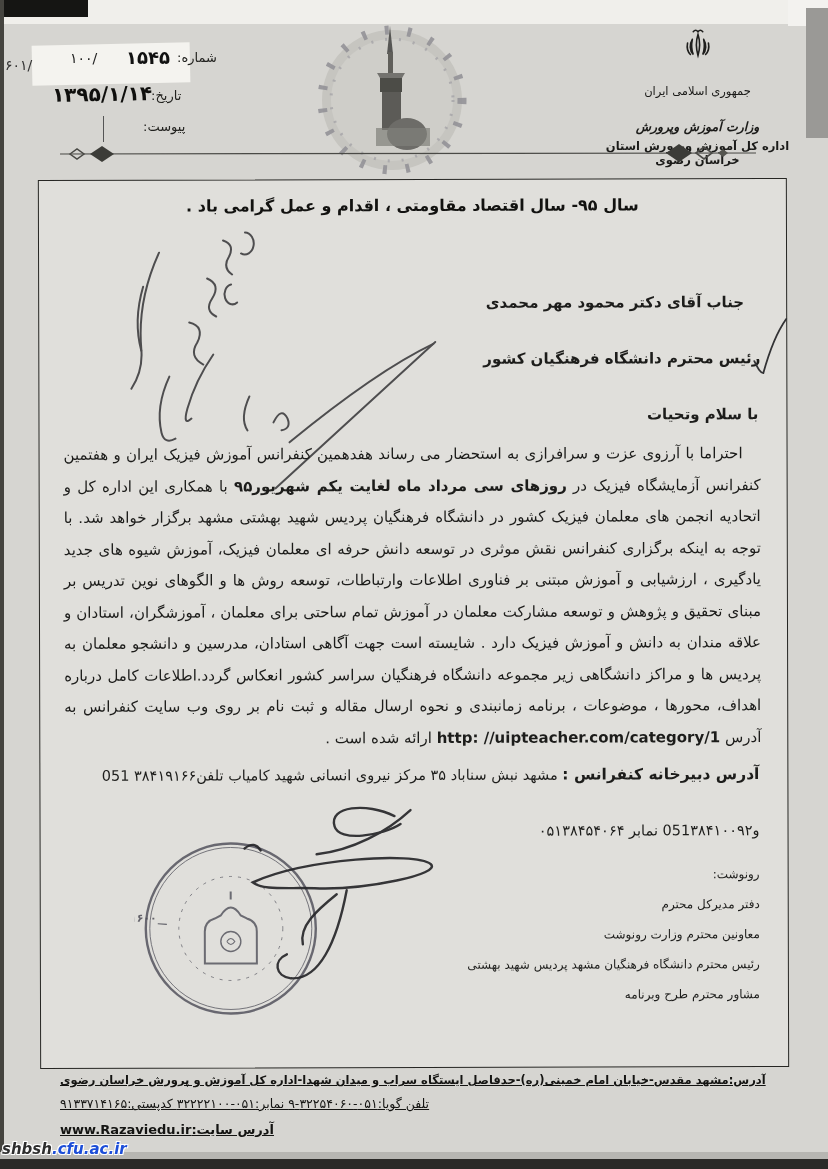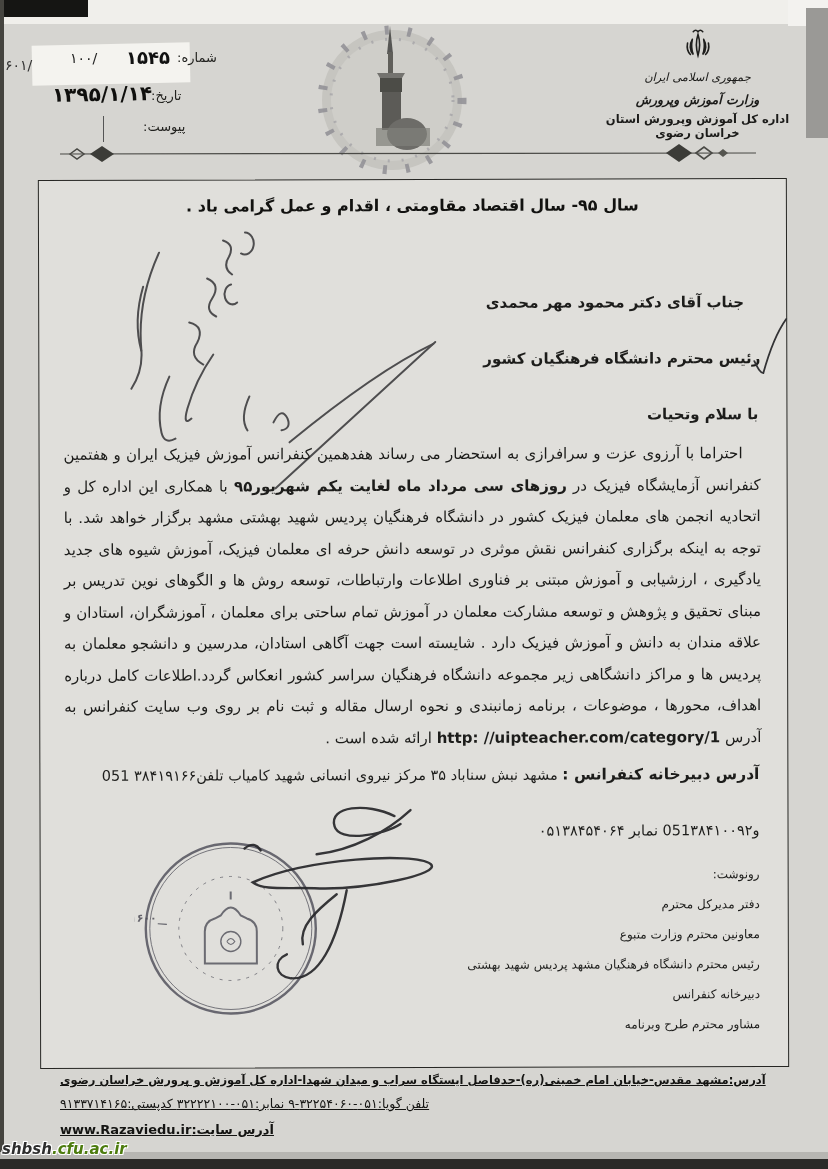--- a/index.html
+++ b/index.html
@@ -21,22 +21,22 @@
   .fa { direction:rtl; color:#1d1d1b; }
   .hdr-label { position:absolute; font-size:13px; color:#22221f; }
   .hdr-num-main { position:absolute; left:126px; top:47px; font-weight:bold; font-size:18px; color:#111; }
   .hdr-num-mid { position:absolute; left:70px; top:50px; font-size:14px; color:#222; }
   .hdr-num-low { position:absolute; left:5px; top:57px; font-size:14px; color:#333;text-align:center; }
   .hdr-date { position:absolute; left:52px; top:82px; font-weight:bold; font-size:20px; color:#0f0f0d; transform:rotate(-1deg); letter-spacing:1px; }
   .tick { position:absolute; width:1px; background:#555; }
 
   .gov { position:absolute; left:595px; top:26px; width:205px; text-align:center; color:#1b1b19; }
   .gov .emblem { height:38px; }
-  .gov-l1 { font-size:11.5px; font-style:italic; margin-top:2px; }
-  .gov-l2 { font-size:12.5px; font-style:italic; font-weight:bold; margin-top:8px; }
+  .gov-l1 { font-size:11.5px; margin-top:16px; }
+  .gov-l2 { font-size:12.5px; font-style:italic; font-weight:bold; margin-top:21px; }
   .gov-l3 { font-size:11.5px; font-weight:bold; margin-top:5px; }
 
   .medallion { position:absolute; left:310px; top:20px; }
   .divider { position:absolute; left:60px; top:140px; }
 
   
   .box { position:absolute; left:39px; top:179px; width:749px; height:889px; border:1.6px solid #26262
 3; border:1.6px solid #262623; background:#e0dfdb; transform:rotate(-0.15deg); }
   .slogan { position:absolute; top:16px; left:0; width:100%; text-align:center; font-weight:bold; font-size:16px; color:#121210; }
   .recipient-name { position:absolute; top:114px; right:42px; font-weight:bold; font-size:15px; }
@@ -51,21 +51,21 @@
   .cc { position:absolute; top:680px; right:28px; text-align:right; font-size:12px; line-height:30px; color:#1e1e1c; }
   .footer { position:absolute; left:60px; width:708px; text-align:left; color:#141412;text-decoration:underline; }
   .f1 { top:1073px; font-weight:bold; font-size:11.5px; }
   .f2 { top:1096px; font-size:12.5px; }
   .f3 { top:1122px; font-size:13px; font-weight:bold; }
   .f3 .lat { direction:ltr; unicode-bidi:embed; font-family:"DejaVu Sans",sans-serif; }
 
   .ink { position:absolute; }
   .watermark { position:absolute; left:2px; top:1140px; font-size:15px; font-weight:bold; font-style:italic; direction:ltr;
     text-shadow:-1px -1px 0 #fff, 1px -1px 0 #fff, -1px 1px 0 #fff, 1px 1px 0 #fff; }
-  .wm-a { color:#2e2e2e; } .wm-b { color:#4d7c0f; }
+  .wm-a { color:#2e2e2e; } .wm-b { color:#1d4ed8; }
 </style>
 </head>
 <body>
 
 <div class="screen">
 
   <div class="paper"></div>
   <div class="tr-white"></div>
   <div class="right-band"></div>
   <div class="corner-black"></div>
@@ -190,23 +190,22 @@
         <path d="M160 92 C150 144 132 182 104 180 C88 178 86 162 100 156"></path>
         <path d="M58 50 q10 -8 16 2"></path>
       </g>
     </svg>
 
     <div class="cc">
       <div>رونوشت:</div>
       <div>
 
       <div>دفتر مدیرکل محترم</div>
-          <div>معاونین محترم وزارت متبوع</div>
+          <div>معاونین محترم وزارت رونوشت</div>
           <div>رئیس  محترم دانشگاه فرهنگیان مشهد پردیس شهید بهشتی</div>
-          <div>دبیرخانه کنفرانس</div>
           <div>مشاور محترم طرح وبرنامه</div>
         </div>
     </div>
   </div>
 
   <div class="footer f1 fa">آدرس:مشهد مقدس-خیابان امام خمینی(ره)-حدفاصل ایستگاه سراب و میدان شهدا-اداره کل آموزش و پرورش خراسان رضوی</div>
   <div class="footer f2 fa">تلفن گویا:۰۵۱-۳۲۲۵۴۰۶۰-۹    نمابر:۰۵۱-۳۲۲۲۲۱۰۰  کدپستی:۹۱۳۳۷۱۴۱۶۵</div>
   <div class="footer f3 fa"><span>آدرس سایت:</span><span class="lat">www.Razaviedu.ir</span></div>
 
   <div class="watermark"><span class="wm-a">shbsh</span><span class="wm-b">.cfu.ac.ir</span></div>

